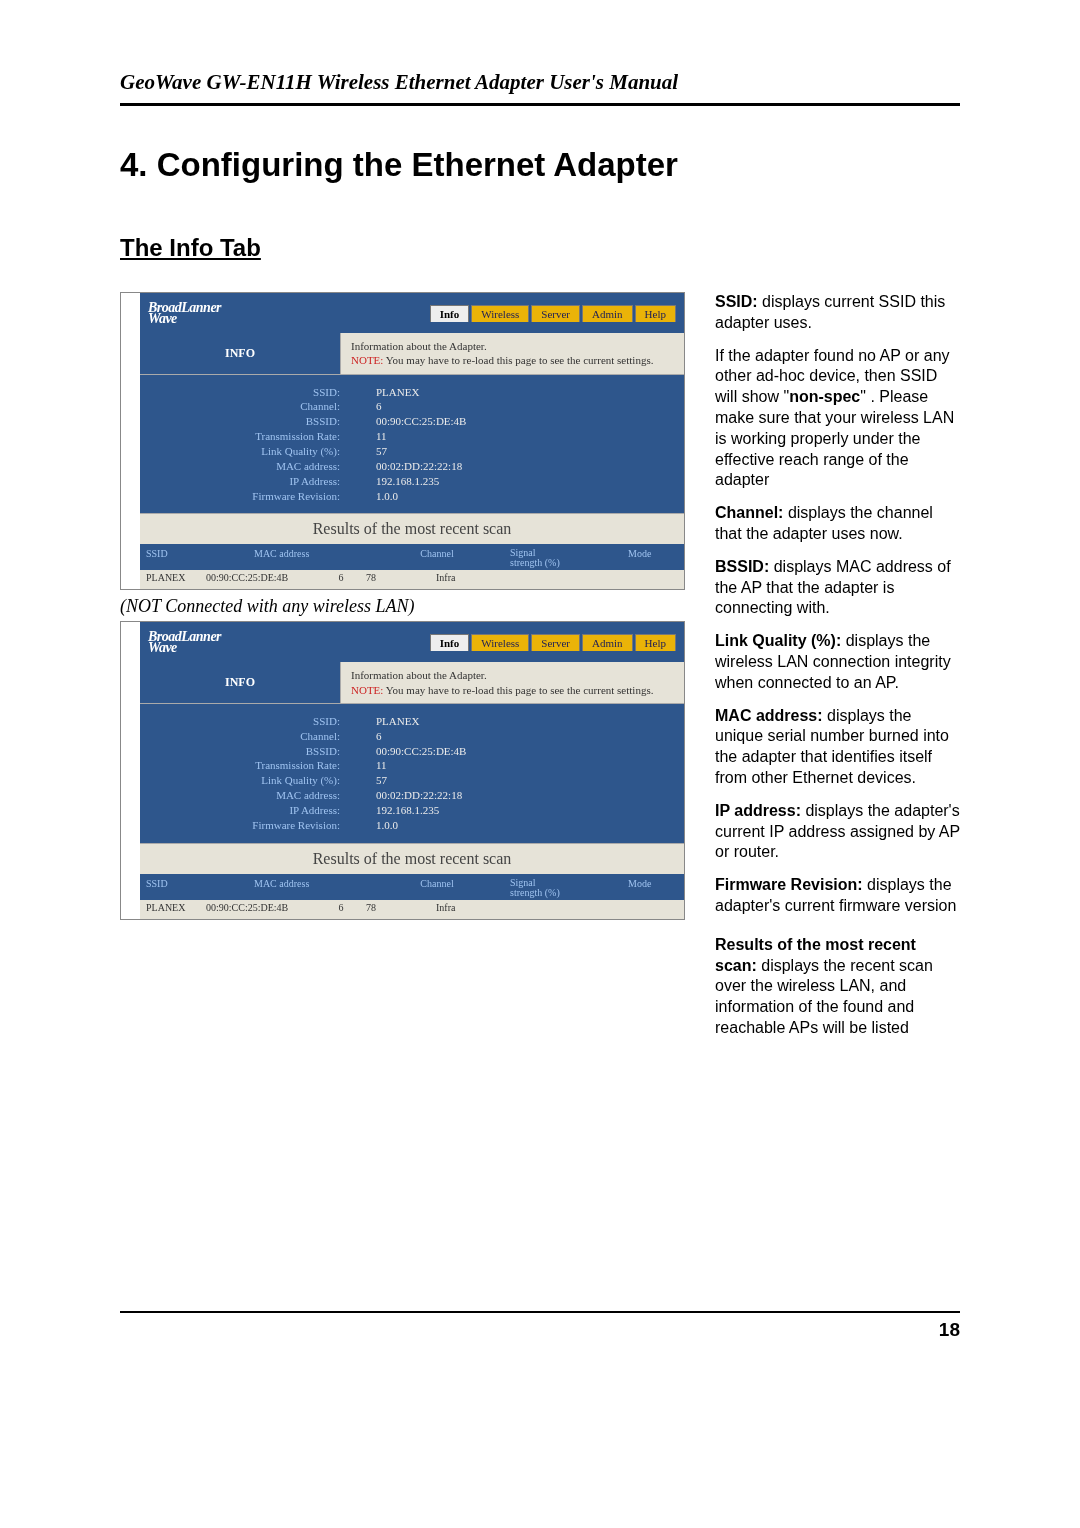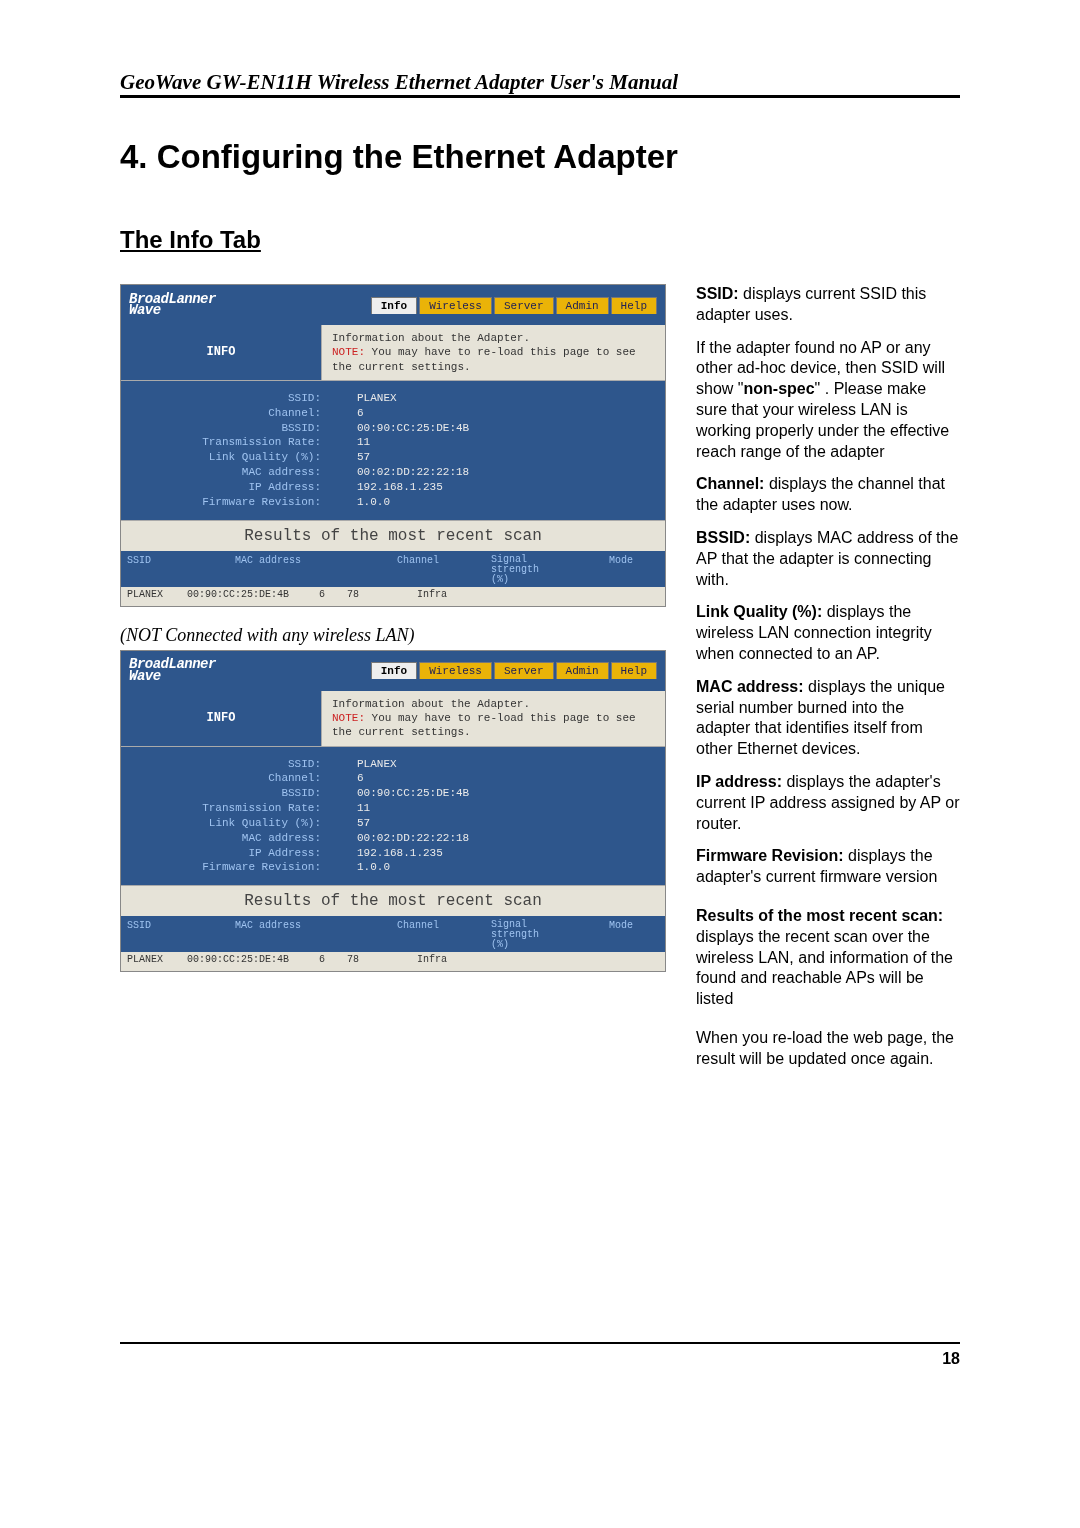--- a/index.html
+++ b/index.html
@@ -10,20 +10,21 @@
     color: #000;
     width: 1080px;
   }
   .page {
     padding: 70px 120px 60px 120px;
   }
   .header-line {
     font-style: italic;
     font-weight: bold;
     font-size: 21px;
+    padding-bottom: 8px;
     border-bottom: 3px solid #000;
     margin-bottom: 40px;
   }
   h1.section-title {
     font-family: Arial, Helvetica, sans-serif;
     font-size: 33px;
     font-weight: bold;
     margin: 0 0 50px 0;
   }
   h2.subsection-title {
@@ -42,24 +43,25 @@
   .right-col { flex: 1; font-family: Arial, Helvetica, sans-serif; font-size: 16px; line-height: 1.3; }
   .right-col p { margin: 0 0 12px 0; }
   .caption {
     font-style: italic;
     font-size: 18px;
     margin: 6px 0 4px 0;
   }
   .shot {
     border: 1px solid #888;
     background: #fff;
-    font-family: Liberation Mono, monospace;
+    font-family: Liberation Serif, serif;
     font-size: 11px;
     color: #444;
-    margin-bottom: 18px;
+    margin-bottom: 6px;
+    padding-left: 19px;
   }
   .shot-top {
     background: #2e568c;
     height: 40px;
     display: flex;
     align-items: center;
     padding: 0 8px;
     gap: 0;
   }
   .logo {
@@ -152,21 +154,21 @@
   .c-chan { flex: 0 0 50px; text-align:center;}
   .c-sig  { flex: 0 0 70px; text-align:left;}
   .c-mode { flex: 0 0 50px; }
   .scan-header .c-sig { line-height: 1; }
   .footer {
     margin-top: 260px;
     border-top: 2px solid #000;
     text-align: right;
     font-family: Arial, Helvetica, sans-serif;
     font-weight: bold;
-    font-size: 16px;
+    font-size: 19px;
     padding-top: 6px;
   }
 </style>
 </head>
 <body>
 
 <div class="page">
   <div class="header-line">GeoWave GW-EN11H Wireless Ethernet Adapter User's Manual</div>
 
   <h1 class="section-title">4. Configuring the Ethernet Adapter</h1>
@@ -307,20 +309,19 @@
     <div class="right-col">
       <p><b>SSID:</b><span> displays current SSID this adapter uses.</span></p>
       <p><span>If the adapter found no AP or any other ad-hoc device, then SSID will show "</span><b>non-spec</b><span>" . Please make sure that your wireless LAN is working properly under the effective reach range of the adapter</span></p>
       <p><b>Channel:</b><span> displays the channel that the adapter uses now.</span></p>
       <p><b>BSSID:</b><span> displays MAC address of the AP that the adapter is connecting with.</span></p>
       <p><b>Link Quality (%):</b><span> displays the wireless LAN connection integrity when connected to an AP.</span></p>
       <p><b>MAC address:</b><span> displays the unique serial number burned into the adapter that identifies itself from other Ethernet devices.</span></p>
       <p><b>IP address:</b><span> displays the adapter's current IP address assigned by AP or router.</span></p>
       <p><b>Firmware Revision:</b><span> displays the adapter's current firmware version</span></p>
       <p style="margin-top:18px;"><b>Results of the most recent scan:</b><span> displays the recent scan over the wireless LAN, and information of the found and reachable APs will be listed</span></p>
-      <p style="margin-top:18px;">When you re-load the web page, the result will be updated once again.</p>
     </div>
   </div>
 
   <div class="footer">
     <span>18</span>
   </div>
 </div>
 
 </body></html>

